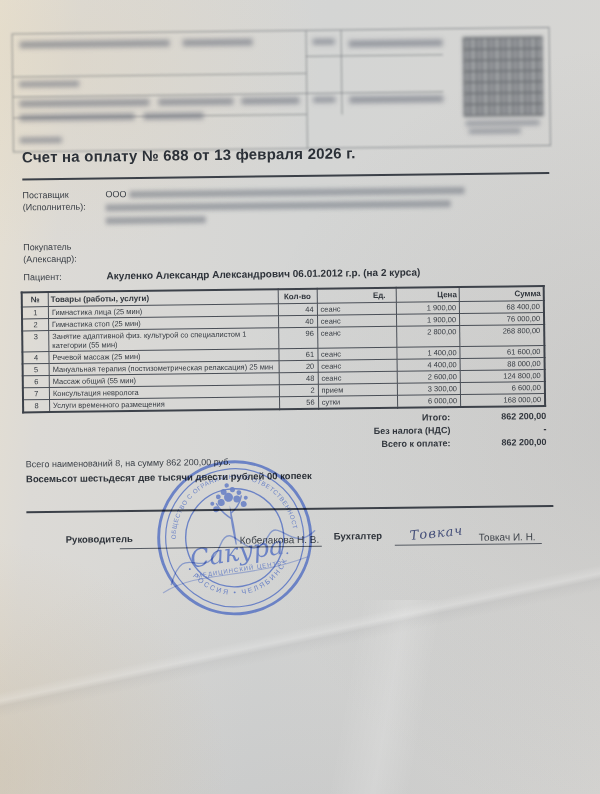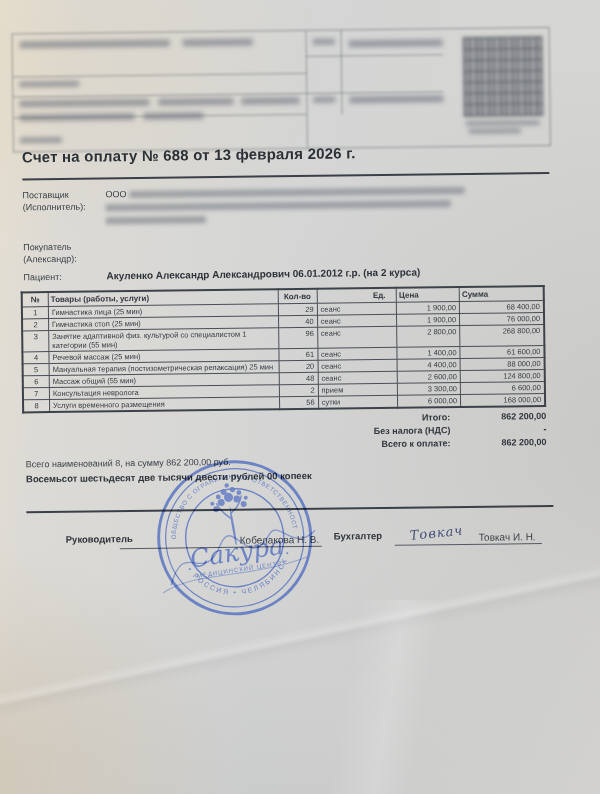--- a/index.html
+++ b/index.html
@@ -134,29 +134,29 @@
   <div class="lab" style="left:25px;top:268px;">Пациент:</div>
   <div class="val patient" style="left:108px;top:267px;">Акуленко Александр Александрович 06.01.2012 г.р. (на 2 курса)</div>
 
   <table class="inv">
     <thead>
       <tr>
         <th class="c-num">№</th>
         <th class="c-name">Товары (работы, услуги)</th>
         <th class="c-qty" style="text-align:center;">Кол-во</th>
         <th class="c-unit" style="text-align:center;padding-left:47px;">Ед.</th>
-        <th class="c-price" style="text-align:left;">Цена</th>
-        <th class="c-sum" style="text-align:left;margin-left:24px;">Сумма</th>
+        <th class="c-price" style="text-align:right;">Цена</th>
+        <th class="c-sum" style="text-align:right;margin-left:24px;">Сумма</th>
       </tr>
     </thead>
     <tbody>
       <tr>
         <td class="c-num">1</td>
         <td class="c-name">Гимнастика лица (25 мин)</td>
-        <td class="c-qty">29</td>
+        <td class="c-qty">44</td>
         <td class="c-unit">сеанс</td>
         <td class="c-price">1 900,00</td>
         <td class="c-sum">68 400,00</td>
       </tr>
       <tr>
         <td class="c-num">2</td>
         <td class="c-name">Гимнастика стоп (25 мин)</td>
         <td class="c-qty">40</td>
         <td class="c-unit">сеанс</td>
         <td class="c-price">1 900,00</td>

